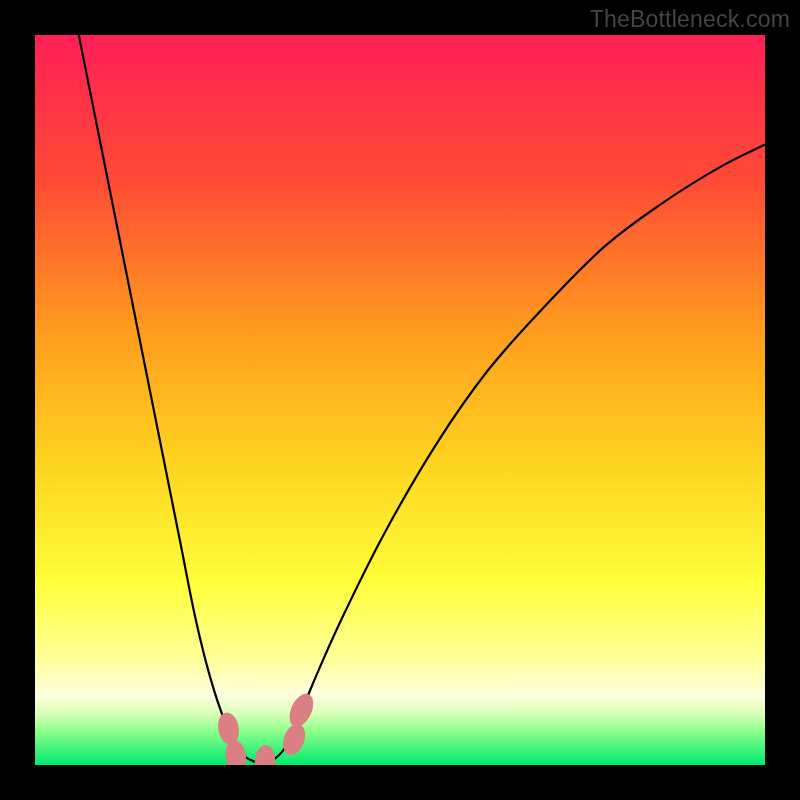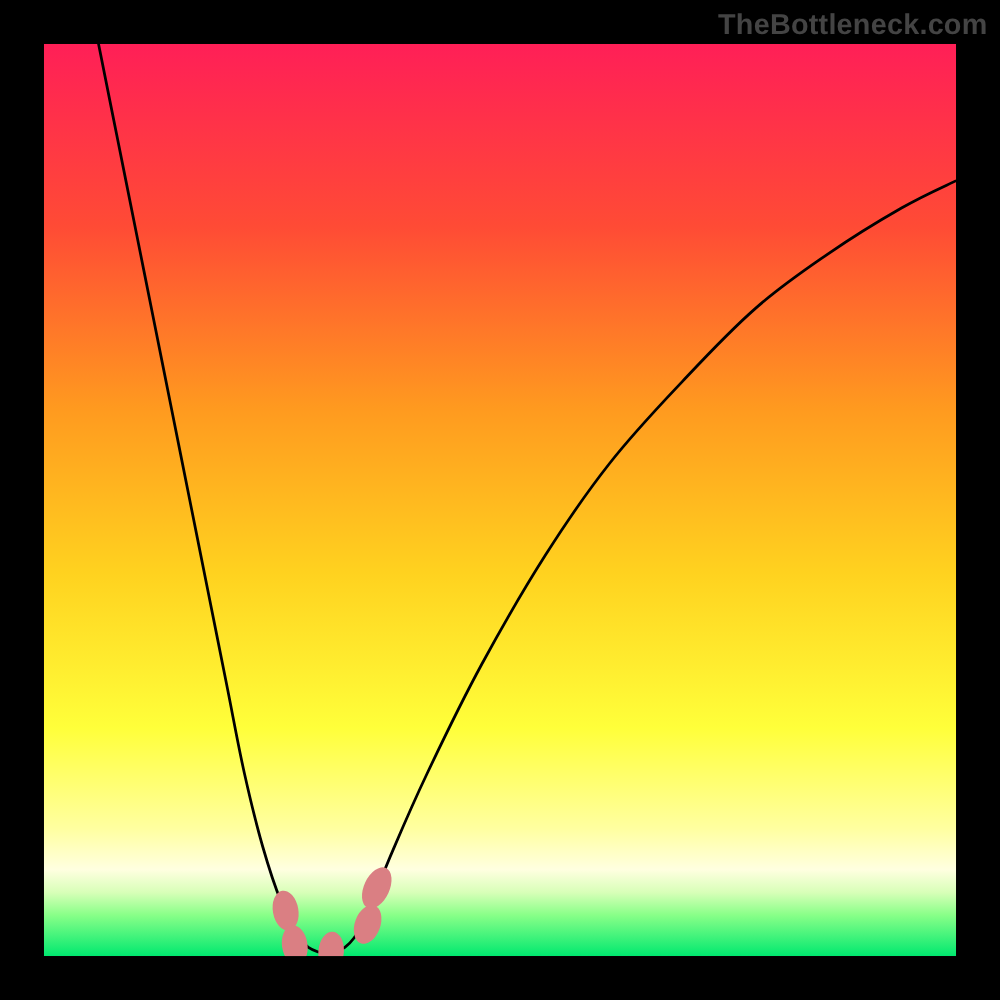--- a/index.html
+++ b/index.html
@@ -24,21 +24,21 @@
     width: 730px;
     height: 730px;
     overflow: hidden;
   }
   .watermark {
     position: absolute;
     top: 6px;
     right: 10px;
     color: #444;
     font-size: 23px;
-    font-weight: 700;
+    font-weight: 400;
     letter-spacing: 0.2px;
     margin-left: 42px;
   }
 </style>
 </head>
 <body>
 
 <div class="frame">
   <div class="plot-area">
     <svg id="plot-svg" width="730" height="730" viewBox="0 0 730 730">

